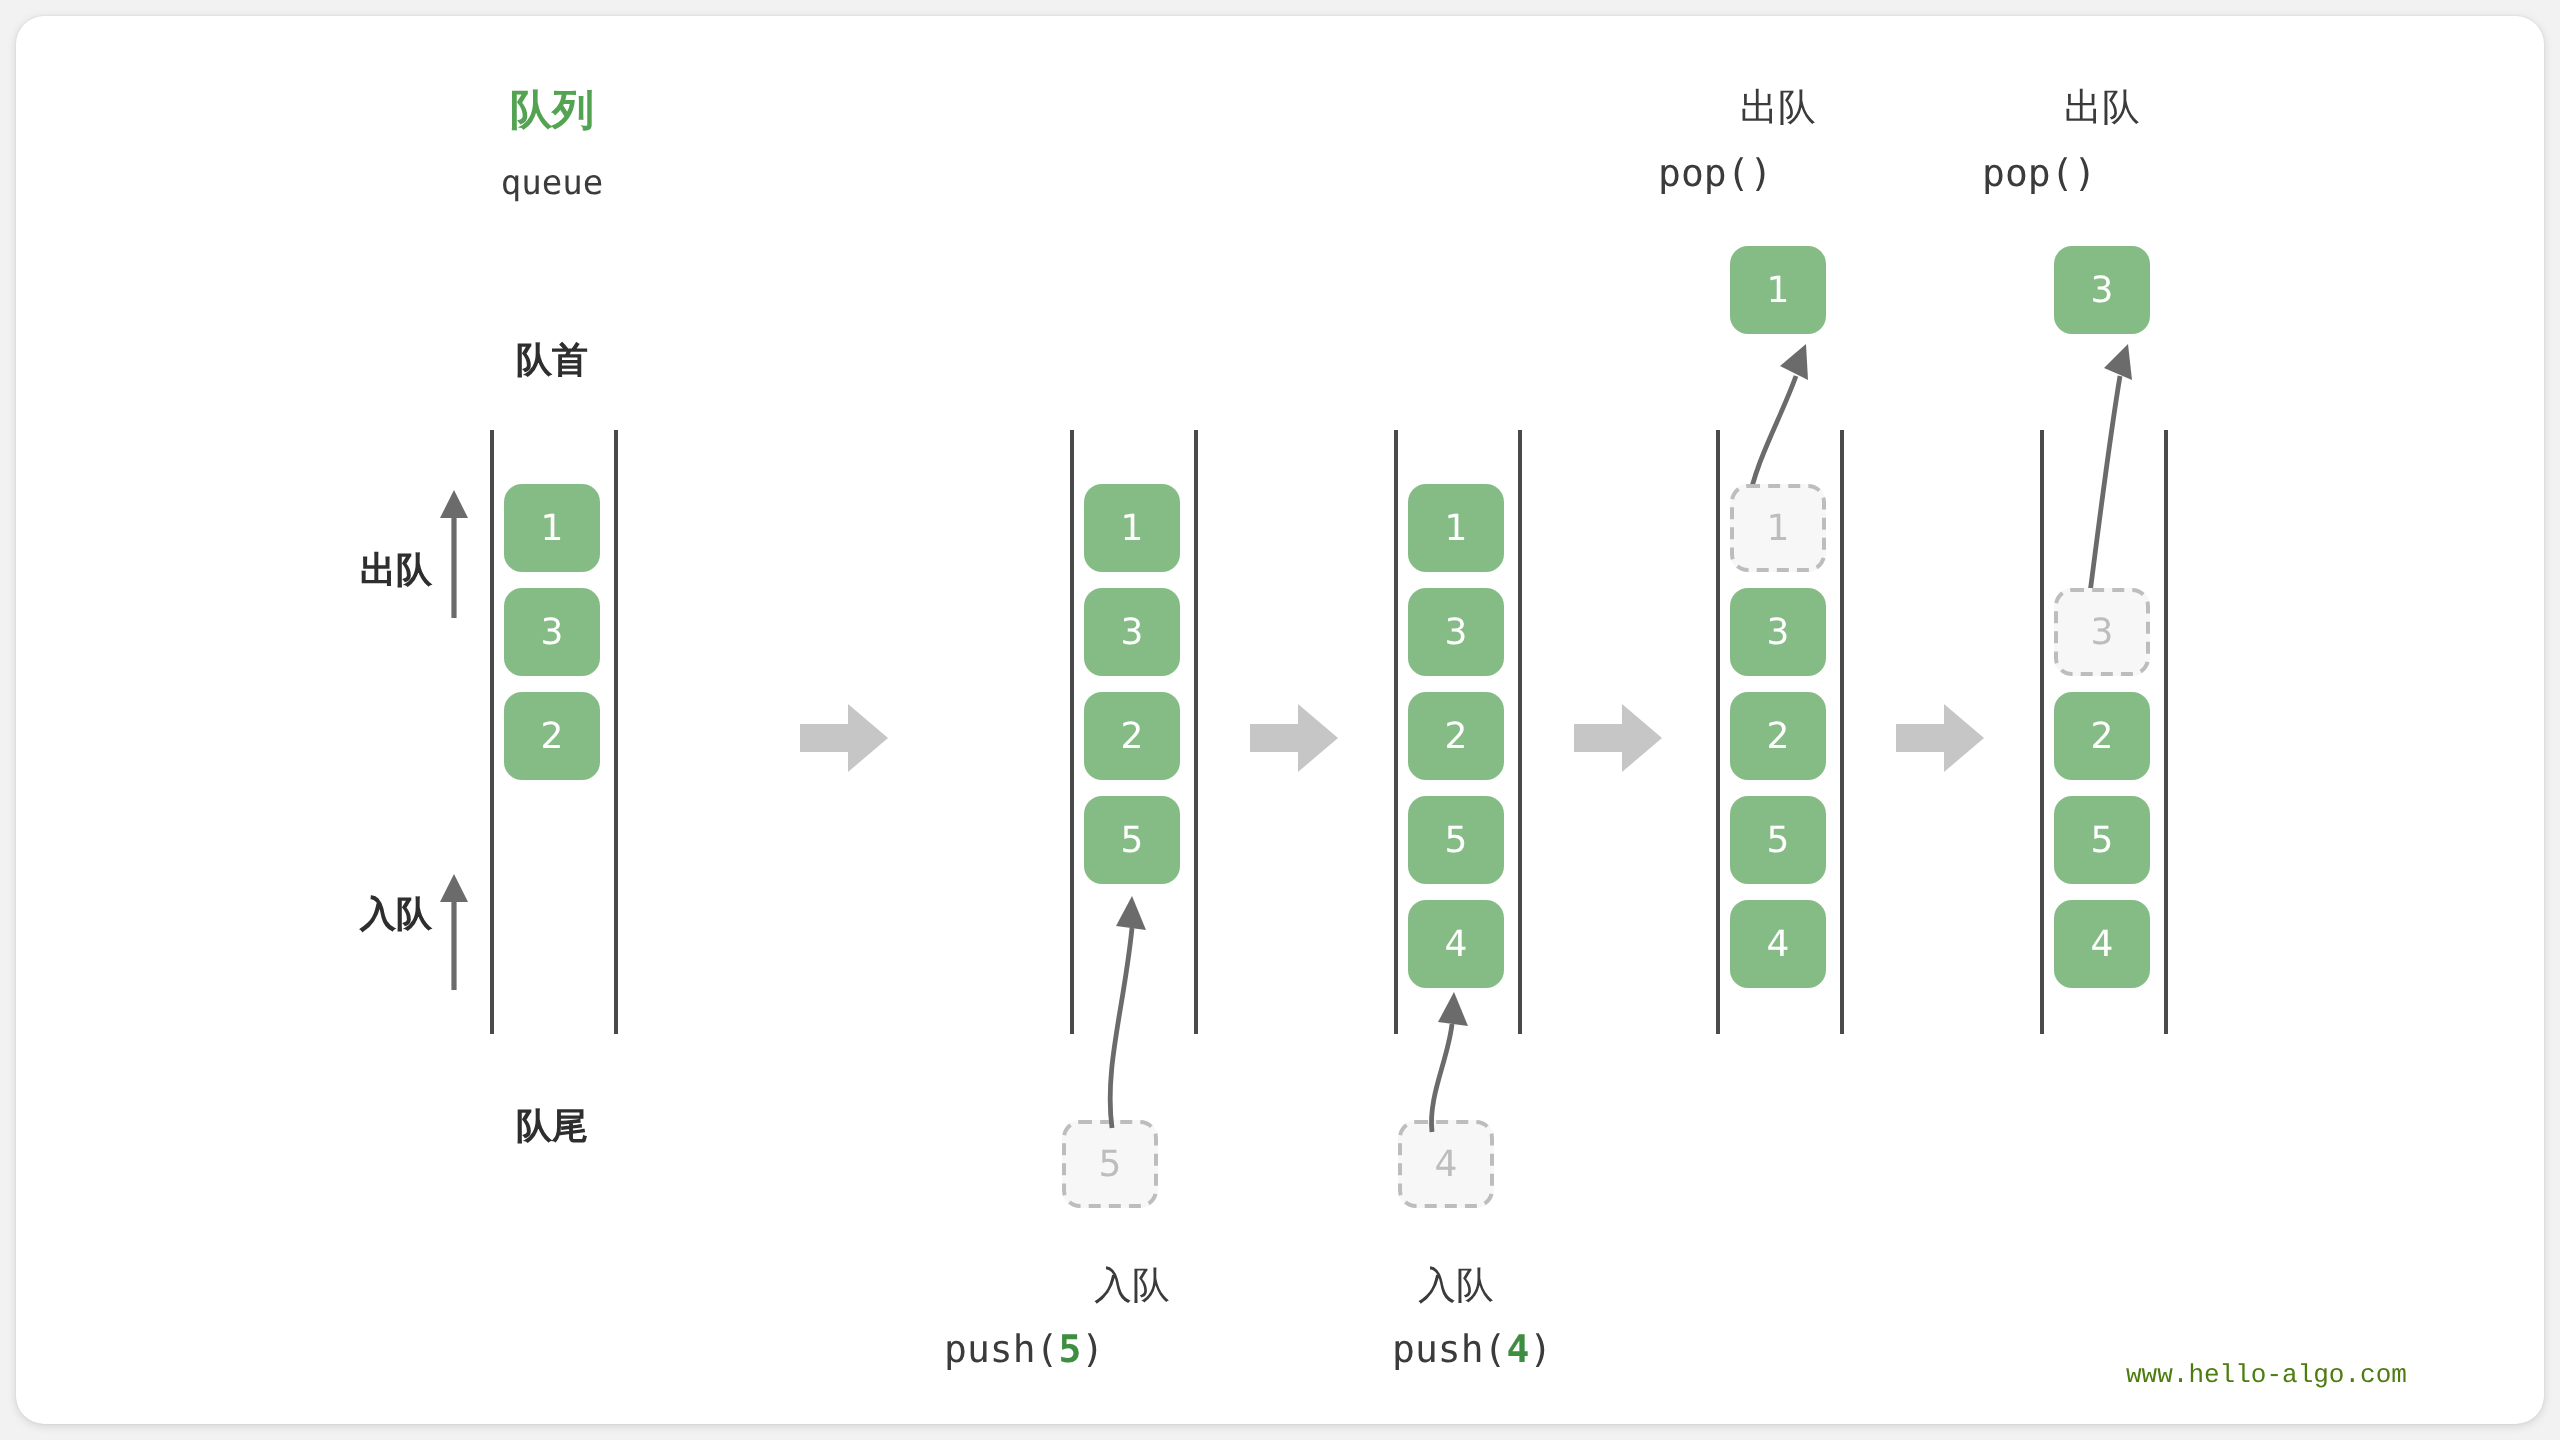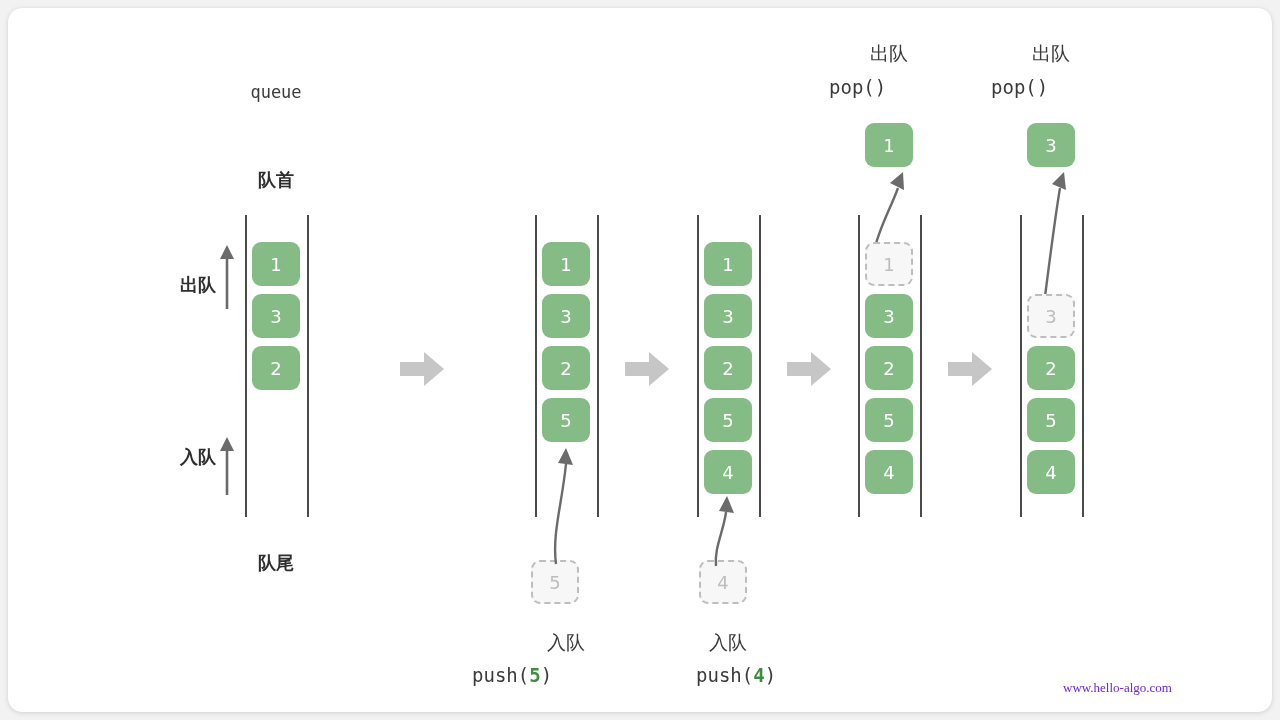--- a/index.html
+++ b/index.html
@@ -64,23 +64,23 @@
   .op-code {
     font-family: "DejaVu Sans Mono", "Liberation Mono", monospace;
     font-size: 19px;
     color: #3b3b3b;
     text-align: left;
     white-space: nowrap;
   }
   .op-code .arg { color: #3e8e41; font-weight: bold; }
 
   .watermark {
-    font-family: Liberation Serif, serif;
+    font-family: Liberation Mono, monospace;
     font-size: 13px;
-    color: #6d28d9;
+    color: #4d7c0f;
     white-space: nowrap;
   }
 
   
   .rail {
     position: absolute;
     width: 1.6px;
     background: #4a4a4a;
   }
 
@@ -118,20 +118,21 @@
 
   
   .curve { position: absolute; overflow: visible; }
 </style>
 </head>
 <body>
 
 <div id="canvas">
   <div class="card">
 
+    <div class="abs title-cn" style="left:198px; top:33px; width:140px;">队列</div>
     <div class="abs title-en" style="left:198px; top:74px; width:140px;">queue</div>
 
     <div class="abs label-bold" style="left:198px; top:160px; width:140px;">队首</div>
     <div class="abs label-bold" style="left:198px; top:543px; width:140px;font-family:Liberation Serif, serif;">队尾</div>
 
     <div class="abs label-bold" style="left:140px; top:265px; width:68px; text-align:right;">出队</div>
     <svg class="up-arrow" style="left:208px; top:235px;" width="22" height="68" viewBox="0 0 22 68">
       <line x1="11" y1="66" x2="11" y2="12" stroke="#6b6b6b" stroke-width="2.6"></line>
       <path d="M11 2 L18 16 L4 16 Z" fill="#6b6b6b"></path>
     </svg>

